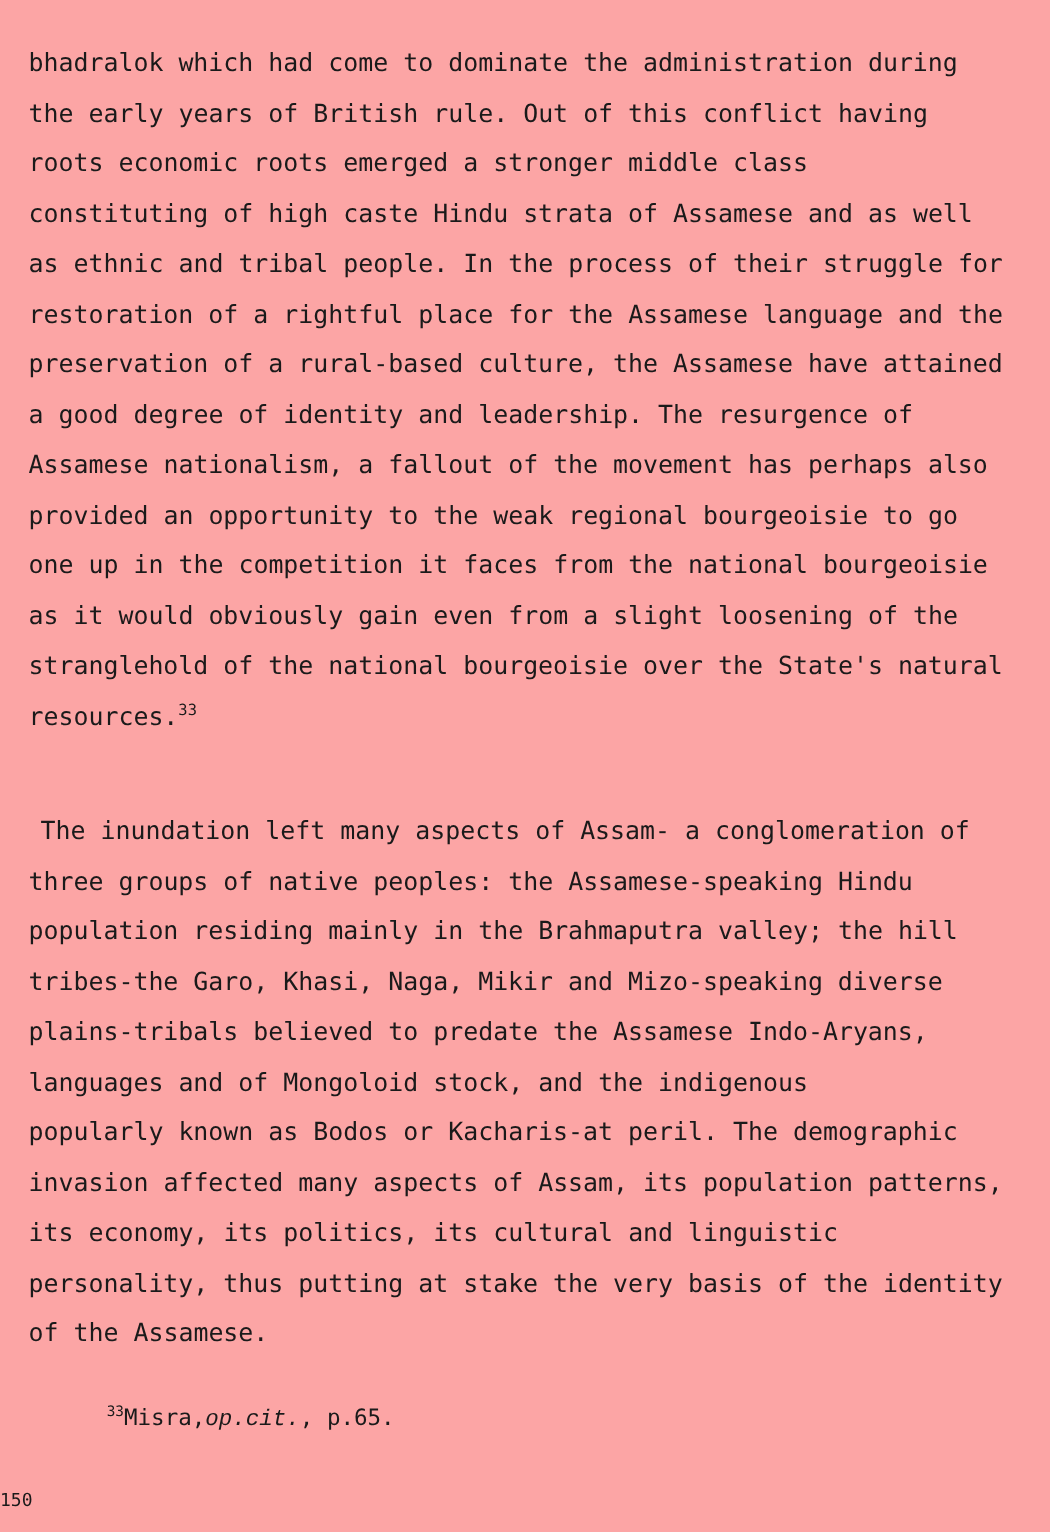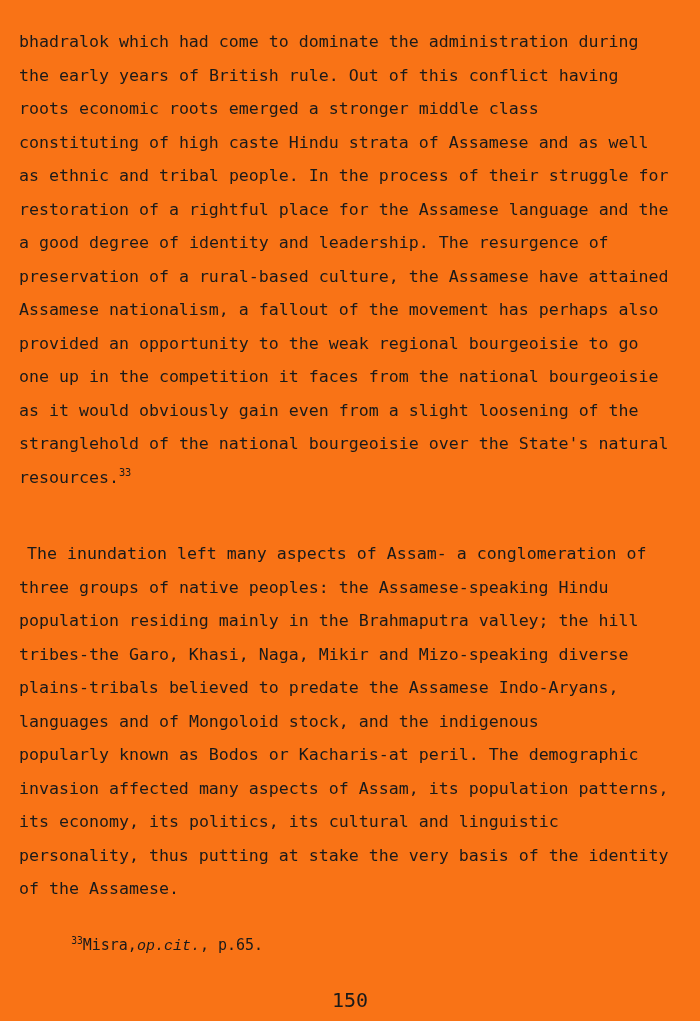--- a/index.html
+++ b/index.html
@@ -14,21 +14,21 @@
     font-family: "DejaVu Sans Mono", "Liberation Mono", monospace;
     color: #1a1a1a;
     overflow: hidden;
   }
   .page {
     position: absolute;
     left: 0;
     top: 0;
     width: 700px;
     height: 1021px;
-    background: #f97316;
+    background: #fca5a5;
   }
   .body-text {
     position: absolute;
     left: 19px;
     top: 25px;
     width: 653px;
   }
   .para {
     margin: 0;
   }
@@ -93,41 +93,40 @@
   }
   .footnote .ital {
     font-style: italic;
     font-family: Liberation Mono, monospace;
   }
   .page-number {
     position: absolute;
     left: 0;
     top: 988px;
     width: 700px;
-    text-align: center;
-    font-size: 20px;
+    font-size: 12px;
     line-height: 24px;
     color: #1a1a1a;
   }
 </style>
 </head>
 <body>
 
 <div class="page">
 
   <div class="body-text">
       <div class="para">
         <div class="ln"><span class="w">bhadralok</span> <span class="w">which</span> <span class="w">had</span> <span class="w">come</span> <span class="w">to</span> <span class="w">dominate</span> <span class="w">the</span> <span class="w">administration</span> <span class="w">during</span></div>
         <div class="ln"><span class="w">the</span> <span class="w">early</span> <span class="w">years</span> <span class="w">of</span> <span class="w">British</span> <span class="w">rule.</span> <span class="w">Out</span> <span class="w">of</span> <span class="w">this</span> <span class="w">conflict</span> <span class="w">having</span></div>
         <div class="ln"><span class="w">roots</span> <span class="w">economic</span> <span class="w">roots</span> <span class="w">emerged</span> <span class="w">a</span> <span class="w">stronger</span> <span class="w">middle</span> <span class="w">class</span></div>
         <div class="ln"><span class="w">constituting</span> <span class="w">of</span> <span class="w">high</span> <span class="w">caste</span> <span class="w">Hindu</span> <span class="w">strata</span> <span class="w">of</span> <span class="w">Assamese</span> <span class="w">and</span> <span class="w">as</span> <span class="w">well</span></div>
         <div class="ln"><span class="w">as</span> <span class="w">ethnic</span> <span class="w">and</span> <span class="w">tribal</span> <span class="w">people.</span> <span class="w">In</span> <span class="w">the</span> <span class="w">process</span> <span class="w">of</span> <span class="w">their</span> <span class="w">struggle</span> <span class="w">for</span></div>
         <div class="ln"><span class="w">restoration</span> <span class="w">of</span> <span class="w">a</span> <span class="w">rightful</span> <span class="w">place</span> <span class="w">for</span> <span class="w">the</span> <span class="w">Assamese</span> <span class="w">language</span> <span class="w">and</span> <span class="w">the</span></div>
+        <div class="ln"><span class="w">preservation</span> <span class="w">of</span> <span class="w">a</span> <span class="w">rural-based</span> <span class="w">culture,</span> <span class="w">the</span> <span class="w">Assamese</span> <span class="w">have</span> <span class="w">attained</span></div>
         <div class="ln"><span class="w">a</span> <span class="w">good</span> <span class="w">degree</span> <span class="w">of</span> <span class="w">identity</span> <span class="w">and</span> <span class="w">leadership.</span> <span class="w">The</span> <span class="w">resurgence</span> <span class="w">of</span></div>
-        <div class="ln"><span class="w">preservation</span> <span class="w">of</span> <span class="w">a</span> <span class="w">rural-based</span> <span class="w">culture,</span> <span class="w">the</span> <span class="w">Assamese</span> <span class="w">have</span> <span class="w">attained</span></div>
         <div class="ln"><span class="w">Assamese</span> <span class="w">nationalism,</span> <span class="w">a</span> <span class="w">fallout</span> <span class="w">of</span> <span class="w">the</span> <span class="w">movement</span> <span class="w">has</span> <span class="w">perhaps</span> <span class="w">also</span></div>
         <div class="ln"><span class="w">provided</span> <span class="w">an</span> <span class="w">opportunity</span> <span class="w">to</span> <span class="w">the</span> <span class="w">weak</span> <span class="w">regional</span> <span class="w">bourgeoisie</span> <span class="w">to</span> <span class="w">go</span></div>
         <div class="ln"><span class="w">one</span> <span class="w">up</span> <span class="w">in</span> <span class="w">the</span> <span class="w">competition</span> <span class="w">it</span> <span class="w">faces</span> <span class="w">from</span> <span class="w">the</span> <span class="w">national</span> <span class="w">bourgeoisie</span></div>
         <div class="ln"><span class="w">as</span> <span class="w">it</span> <span class="w">would</span> <span class="w">obviously</span> <span class="w">gain</span> <span class="w">even</span> <span class="w">from</span> <span class="w">a</span> <span class="w">slight</span> <span class="w">loosening</span> <span class="w">of</span> <span class="w">the</span></div>
         <div class="ln"><span class="w">stranglehold</span> <span class="w">of</span> <span class="w">the</span> <span class="w">national</span> <span class="w">bourgeoisie</span> <span class="w">over</span> <span class="w">the</span> <span class="w">State's</span> <span class="w">natural</span></div>
         <div class="ln last"><span class="w">resources.</span><sup class="fn">33</sup></div>
       </div>
       <div class="para">
         <div class="ln indent"><span class="w">The</span> <span class="w">inundation</span> <span class="w">left</span> <span class="w">many</span> <span class="w">aspects</span> <span class="w">of</span> <span class="w">Assam-</span> <span class="w">a</span> <span class="w">conglomeration</span> <span class="w">of</span></div>
         <div class="ln"><span class="w">three</span> <span class="w">groups</span> <span class="w">of</span> <span class="w">native</span> <span class="w">peoples:</span> <span class="w">the</span> <span class="w">Assamese-speaking</span> <span class="w">Hindu</span></div>

